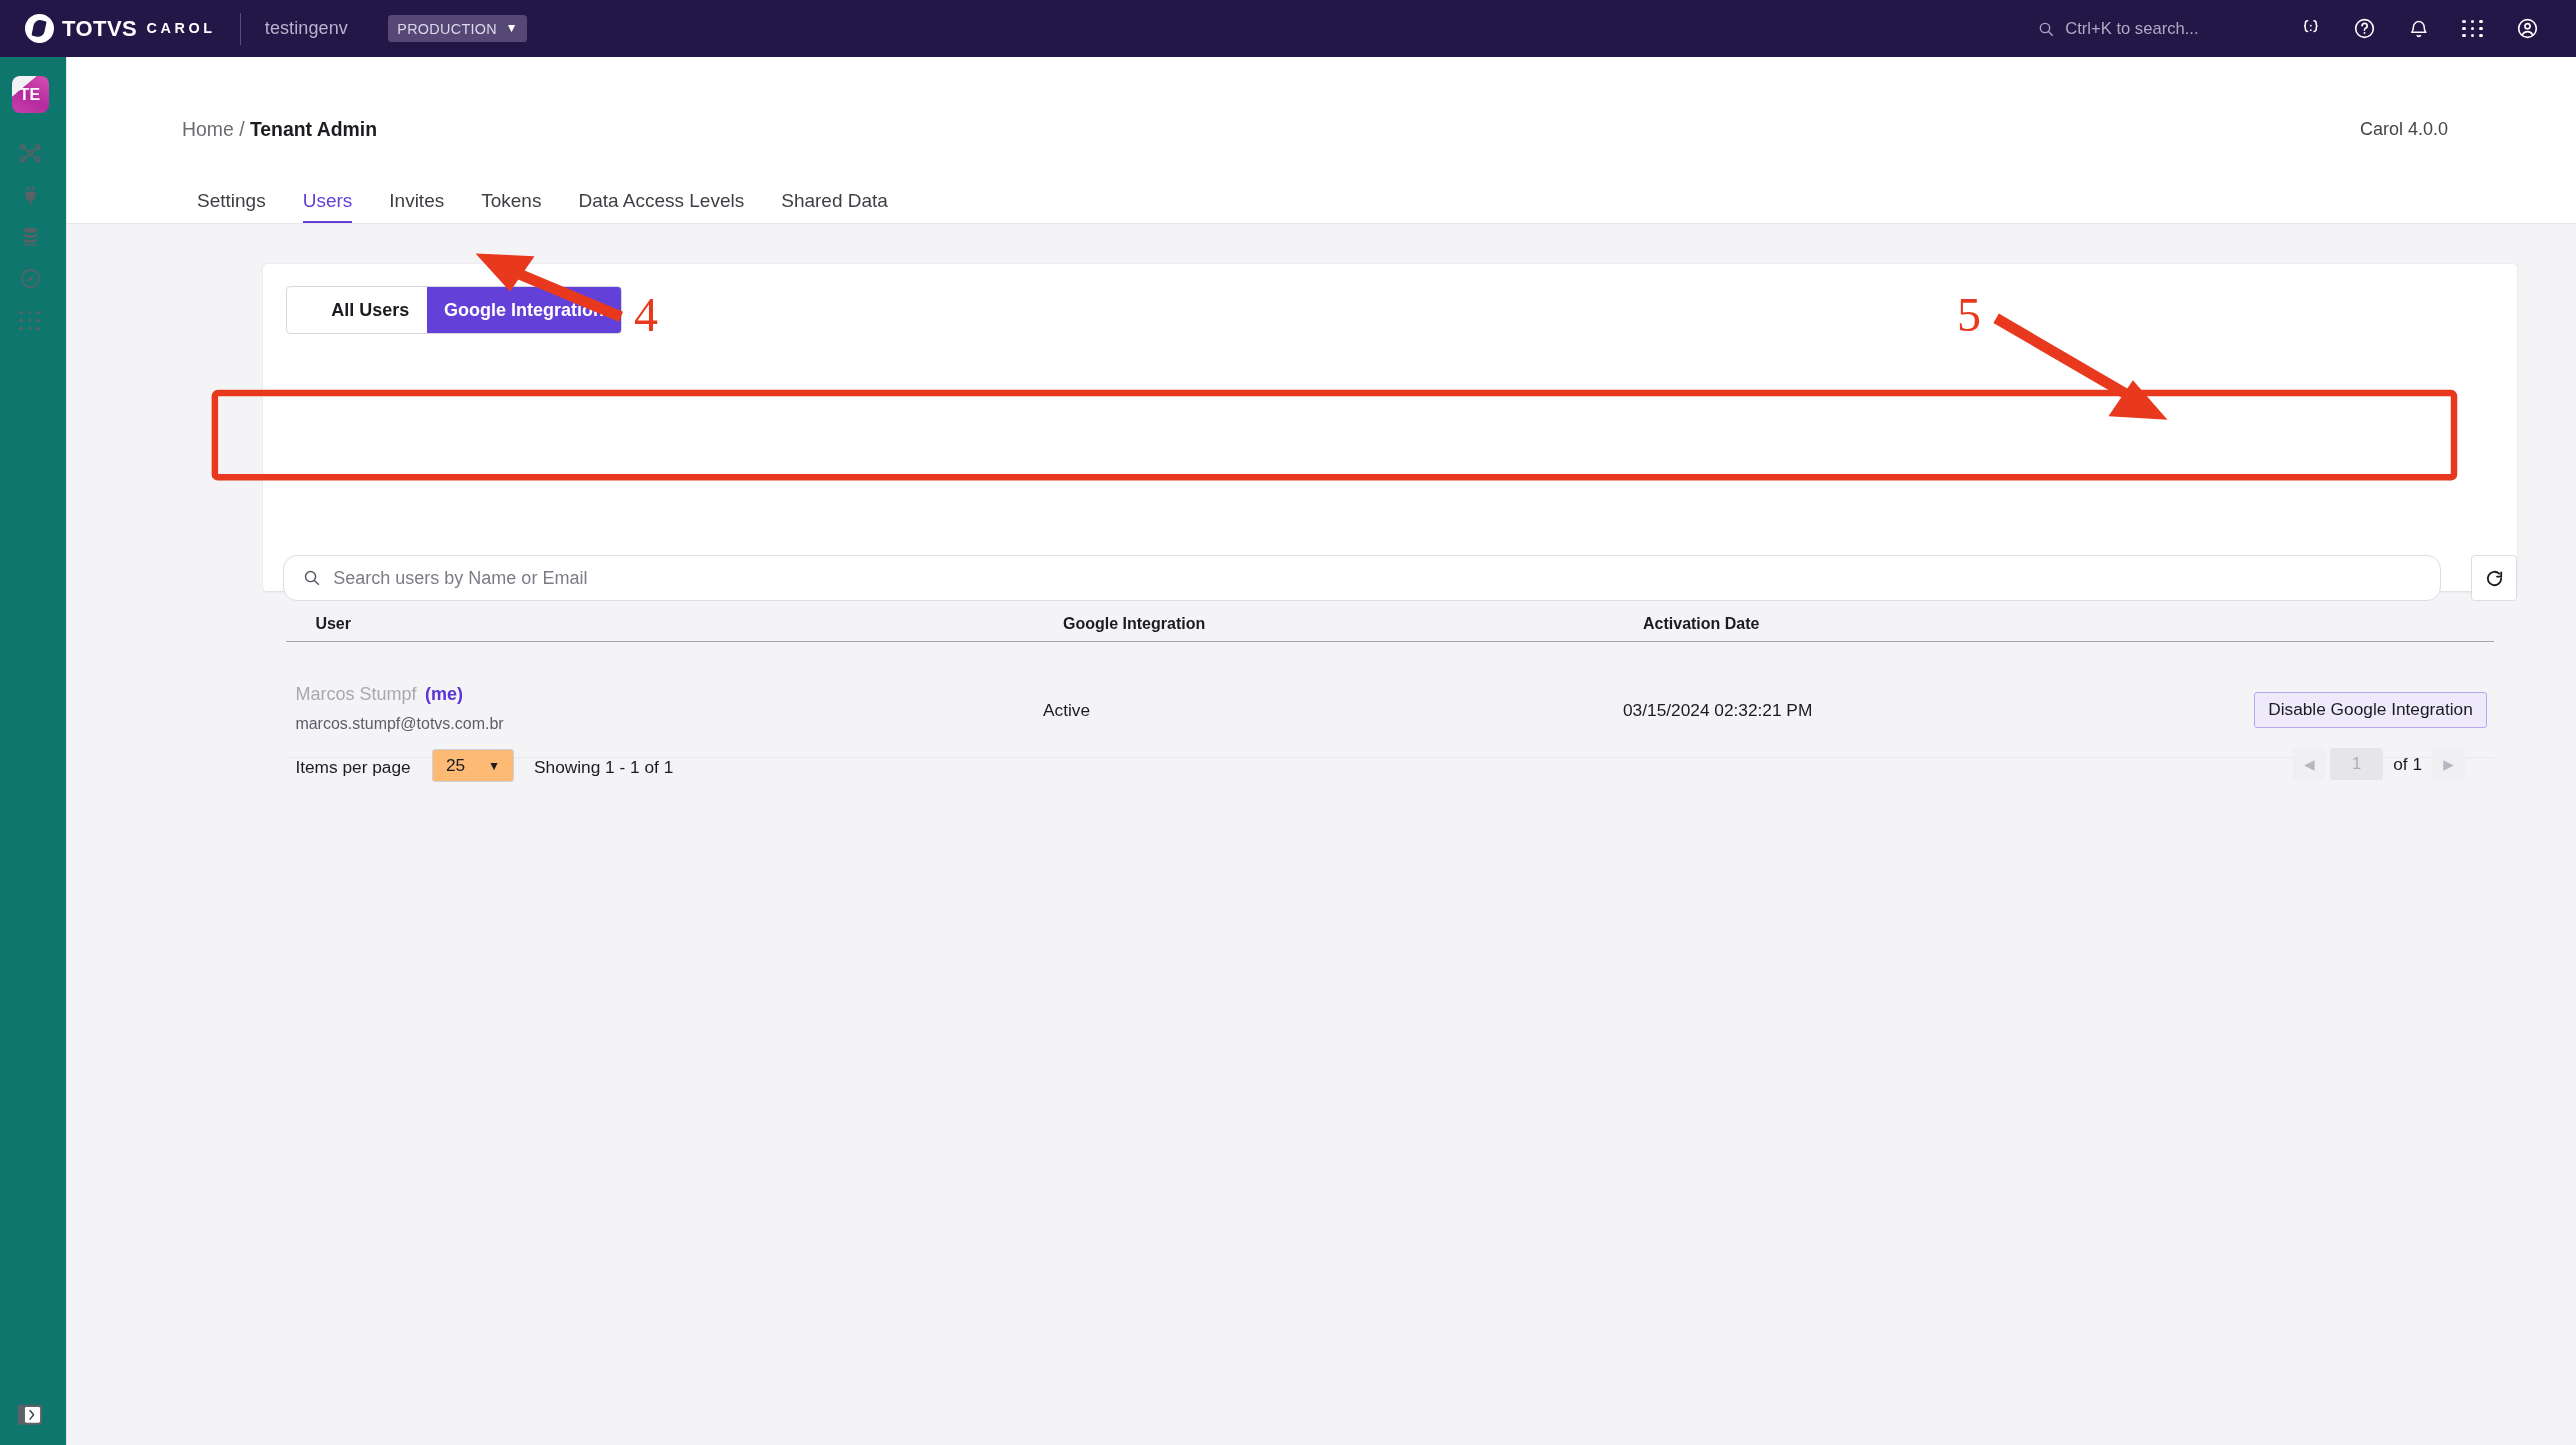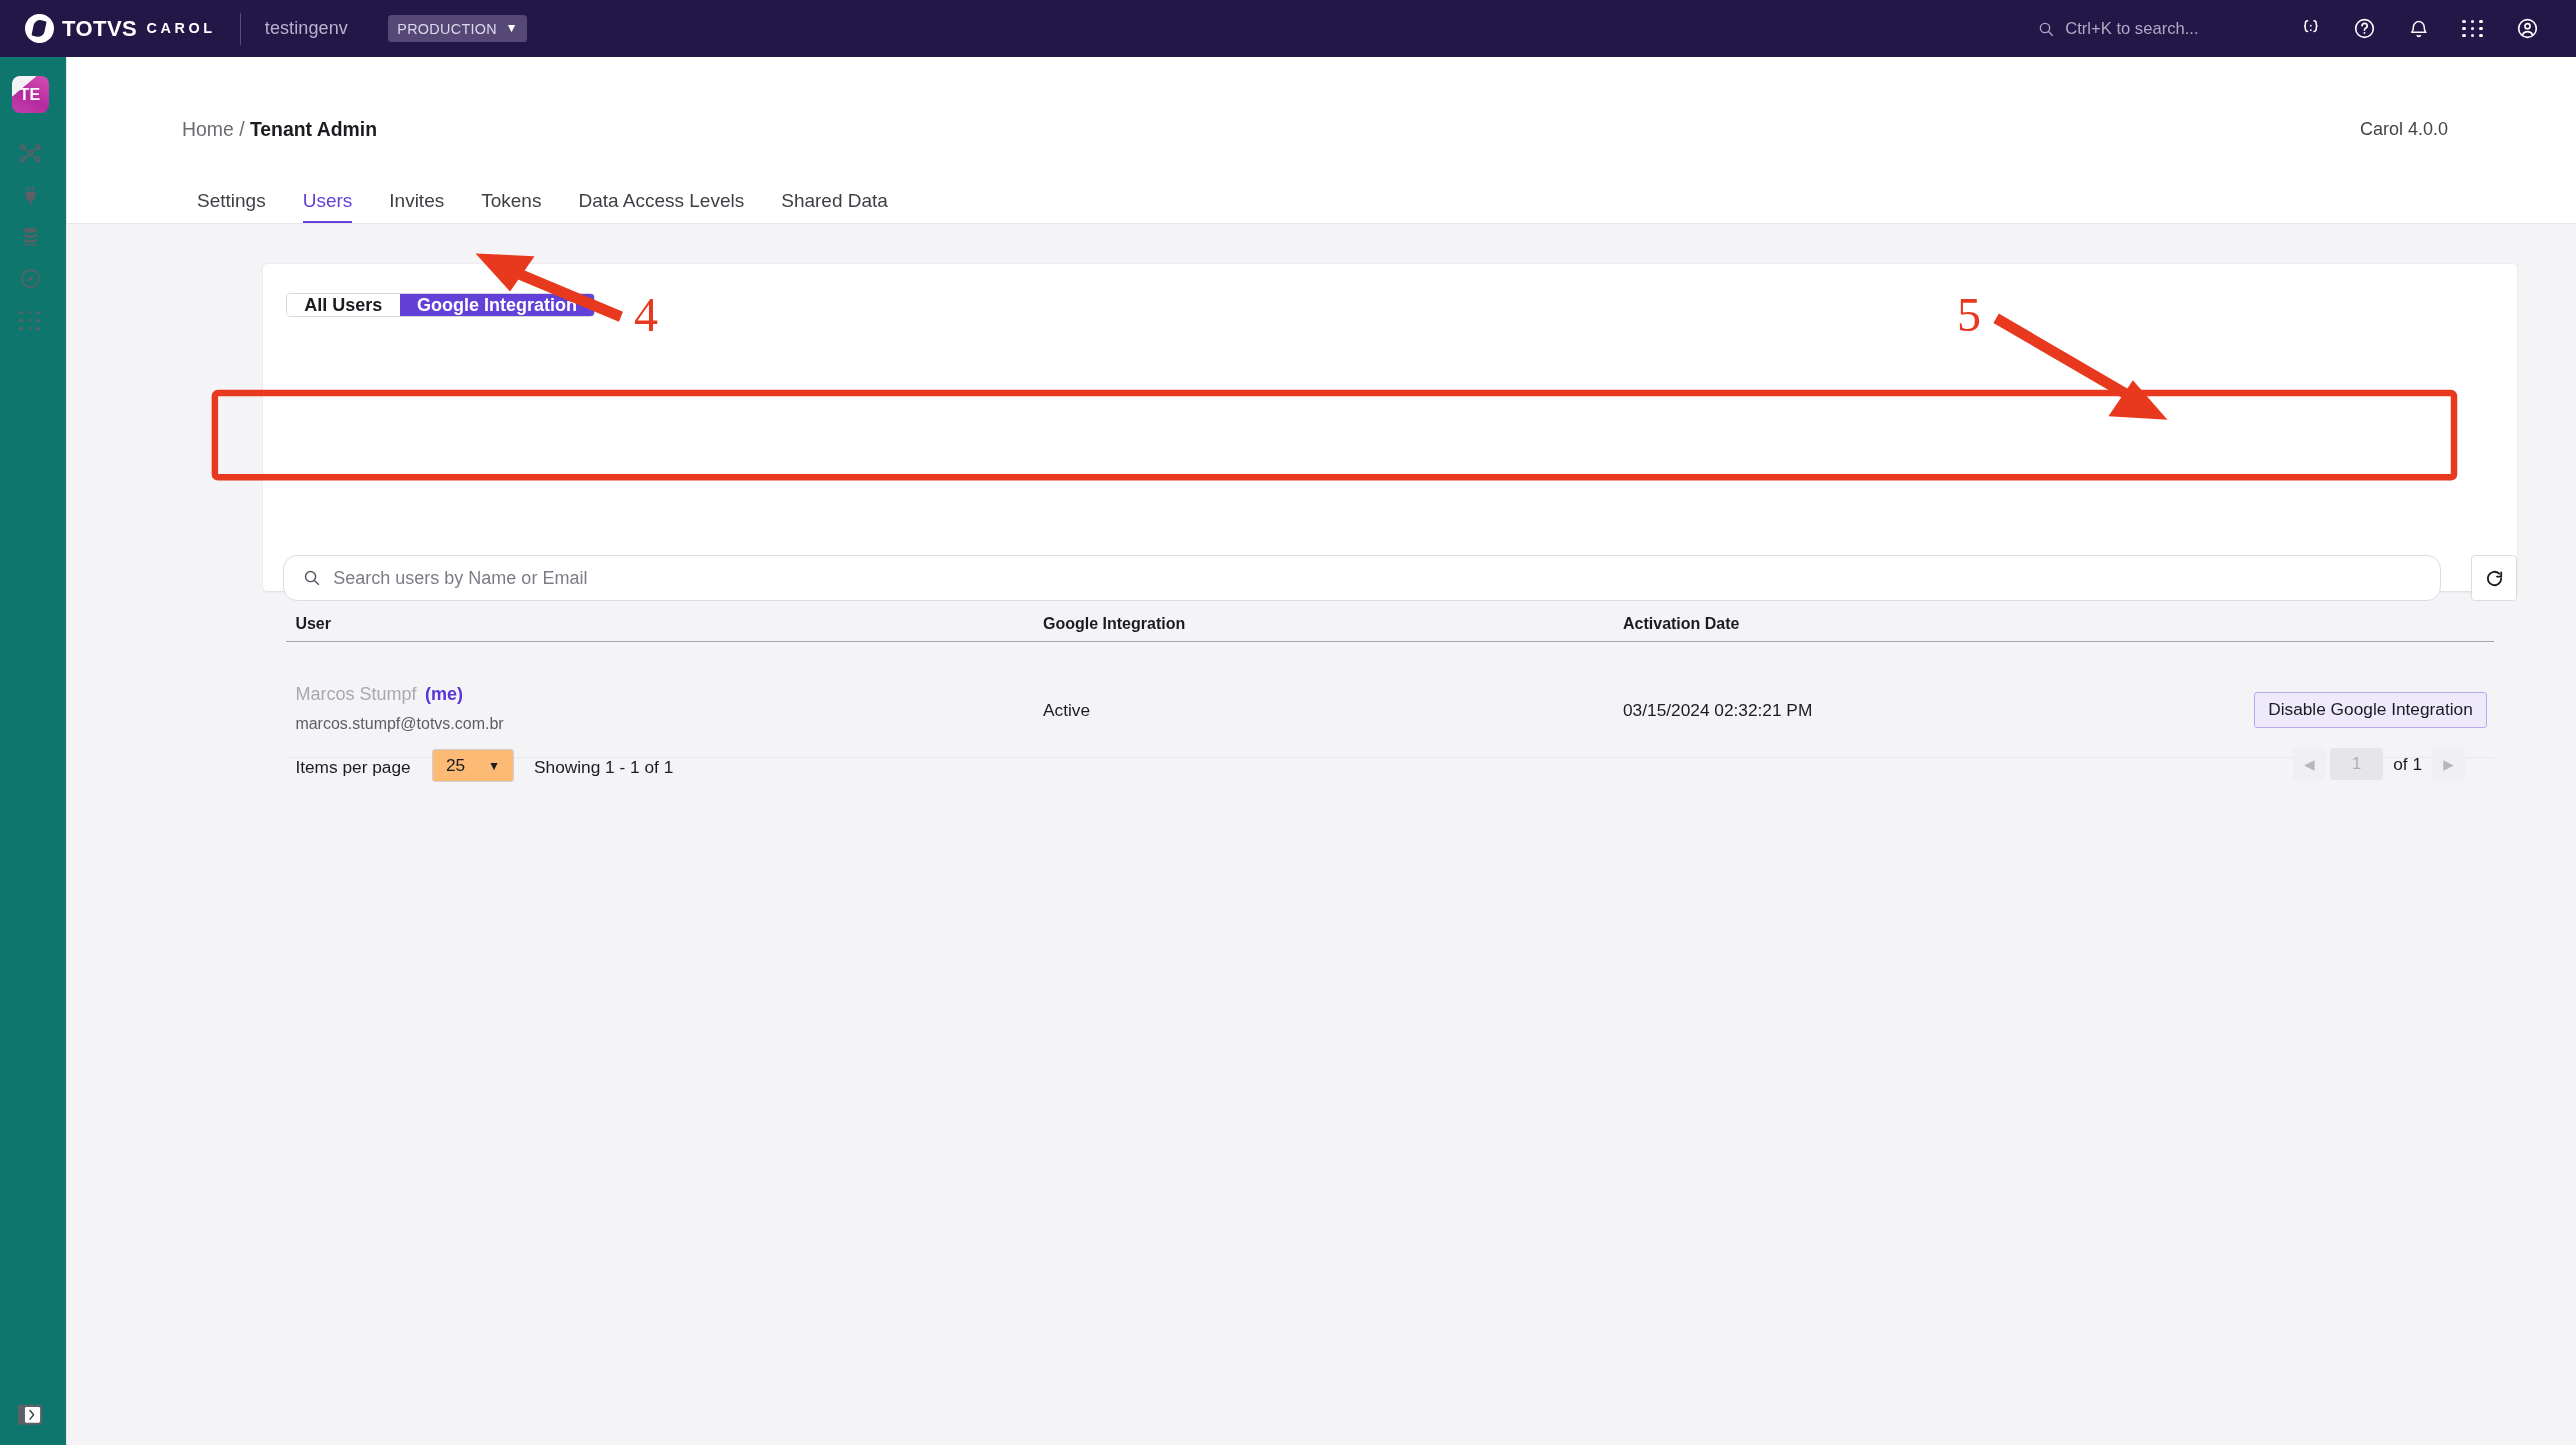--- a/index.html
+++ b/index.html
@@ -113,23 +113,24 @@
   }
   .tab.active { color: #6341d8; border-bottom-color: #6341d8; font-weight: normal; }
 
   
   #card {
     position: absolute; left: 196px; top: 207px; width: 2254px; height: 327px;
     background: #fff; border-radius: 4.3px;
     box-shadow: 0 0.7px 2.2px rgba(0,0,0,.10);
   }
   #segmented {
-    position: absolute; left: 23px; top: 29px; height: 24px;
+    position: absolute; left: 23px; top: 22px; height: 48px;
     display: flex; border-radius: 4.3px; overflow: hidden;
     border: 0.7px solid #d6d6de;
+    padding-left: 27px;
   }
   .seg {
     display: flex; align-items: center; padding: 0 17.3px;
     font-size: 18px; font-weight: bold; color: #1b1b20; background: #fff;
     white-space: nowrap;
   }
   .seg.active { background: #6341d8; color: #fff; }
 
   #searchrow {
     position: absolute; left: 20px; top: 291px; width: 2214px;
@@ -146,21 +147,21 @@
     border: 0.7px solid #dcdce4; border-radius: 3.6px; background: #fff;
     display: flex; align-items: center; justify-content: center;
   }
 
   
   #table { position: absolute; left: 0; top: 0; width: 2254px; }
   #thead {
     position: absolute; left: 23px; top: 351px; width: 2208px; height: 27px;
     border-bottom: 1.4px solid #a5a5ad;
   }
-  .th { position: absolute; top: 0; font-size: 16px; font-weight: bold; color: #1b1b20; white-space: nowrap; }
+  .th { position: absolute; top: 0; font-size: 16px; font-weight: bold; color: #1b1b20; white-space: nowrap; margin-left: 20px; }
   #th-user { left: 9.4px; }
   #th-integration { left: 757px; }
   #th-date { left: 1337px; }
 
   #row {
     position: absolute; left: 23px; top: 406px; width: 2208px; height: 88px;
     border-bottom: 0.7px solid #e8e8ee;
   }
   #row-name {
     position: absolute; left: 9.4px; top: 14.4px; font-size: 18px; color: #a8a8b2; white-space: nowrap;

